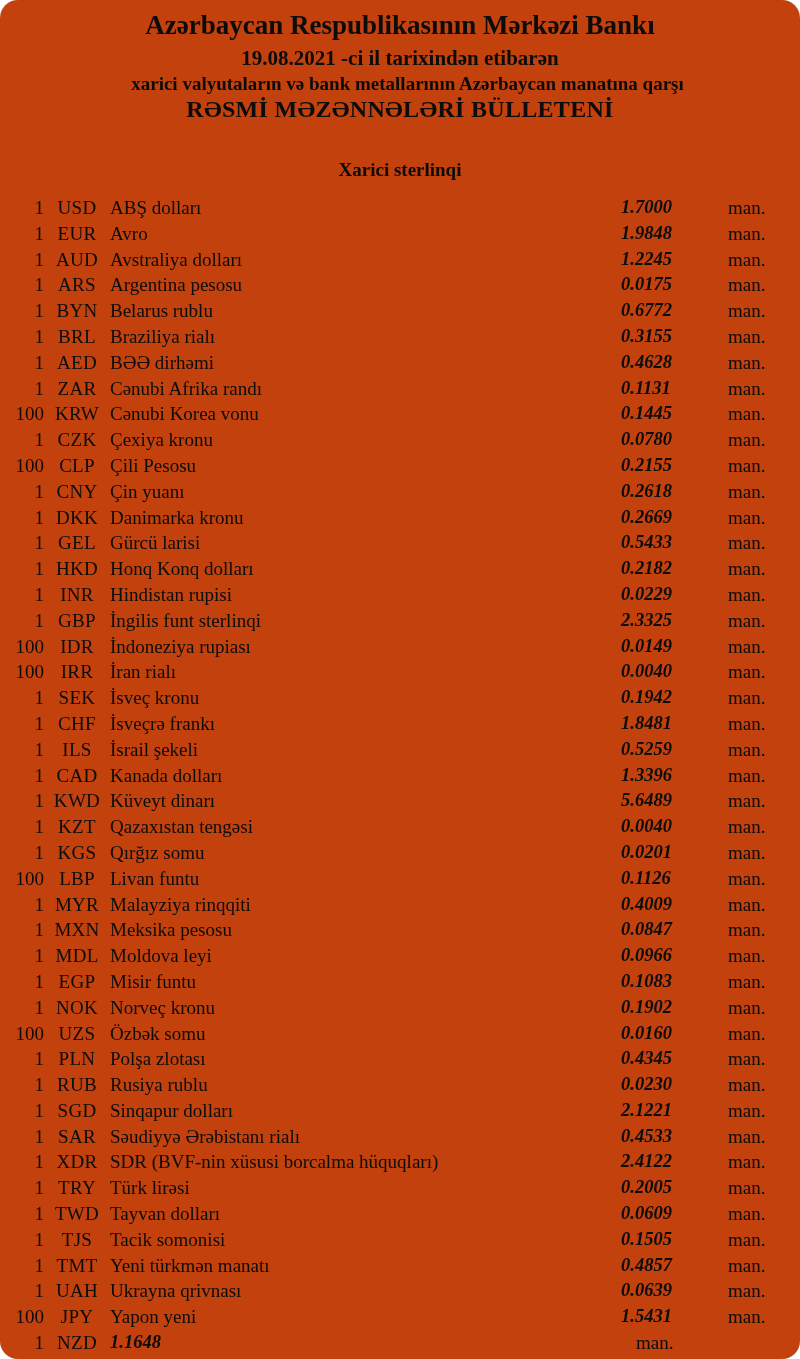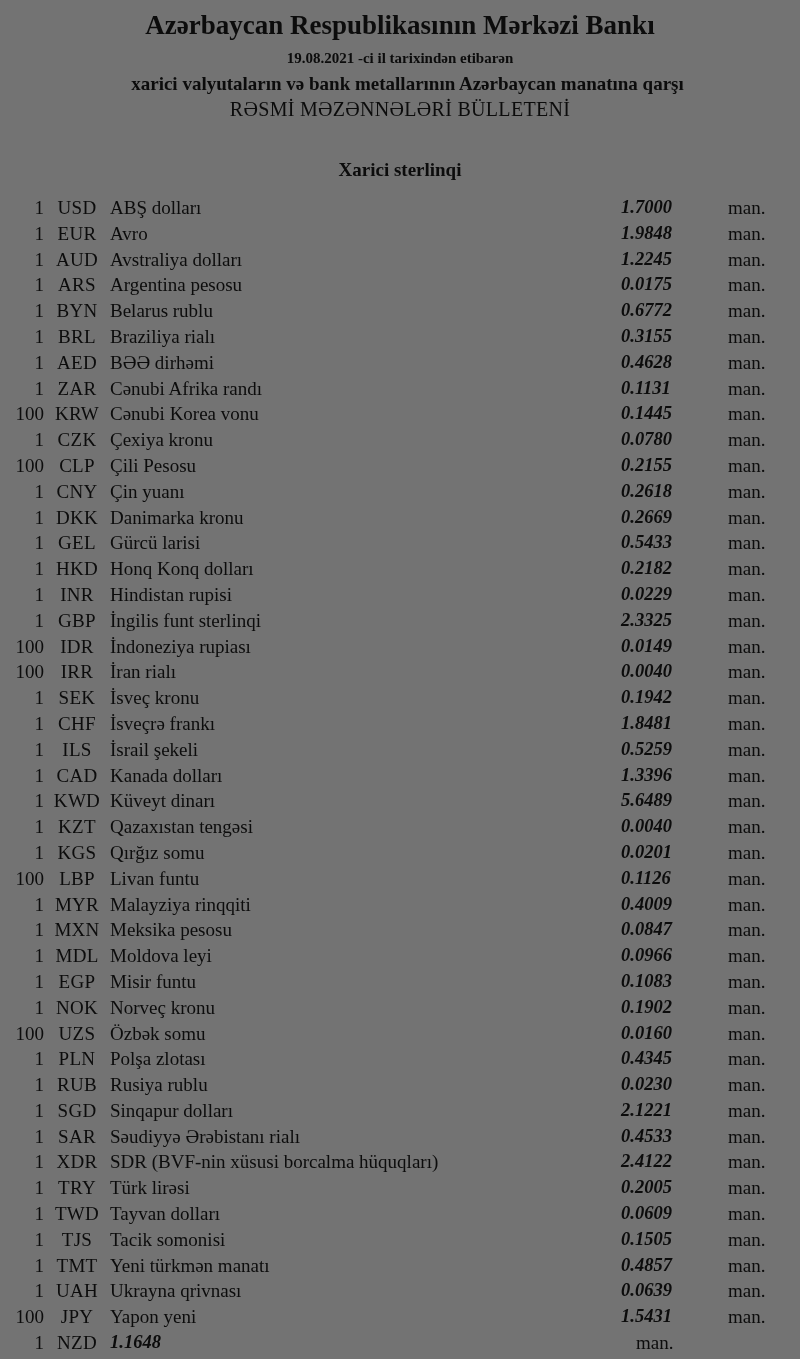--- a/index.html
+++ b/index.html
@@ -1,48 +1,49 @@
 <!DOCTYPE html>
 <html><head>
 <meta charset="utf-8">
 <style>
   html, body { margin: 0; padding: 0; background: #ffffff; }
   .page {
     position: relative;
     width: 800px;
     height: 1359px;
-    background: #737373;
+    background: #c2410c;
     color: #0c0c0c;
     font-family: "Liberation Serif", "DejaVu Serif", serif;
     overflow: hidden;
     margin: 0 auto;
+    border-radius: 18px;
   }
   .header { text-align: center; }
   .bank-name {
     padding-top: 9px;
     font-size: 27px;
     font-weight: bold;
     line-height: 33px;
   }
   .date-line {
     margin-top: 5px;
-    font-size: 15px;
+    font-size: 21px;
     font-weight: bold;
     line-height: 22px;
   }
   .subject-line {
     margin-top: 2px;
     font-size: 19px;
     font-weight: bold;
     line-height: 26px;
     padding-left: 15px;
   }
   .bulletin-line {
-    font-size: 20px;
-    font-weight: normal;
+    font-size: 24px;
+    font-weight: bold;
     line-height: 24px;
     letter-spacing: 0.3px;
   }
   .section-title {
     margin-top: 37px;
     text-align: center;
     font-size: 19px;
     font-weight: bold;
     line-height: 24px;
   }

